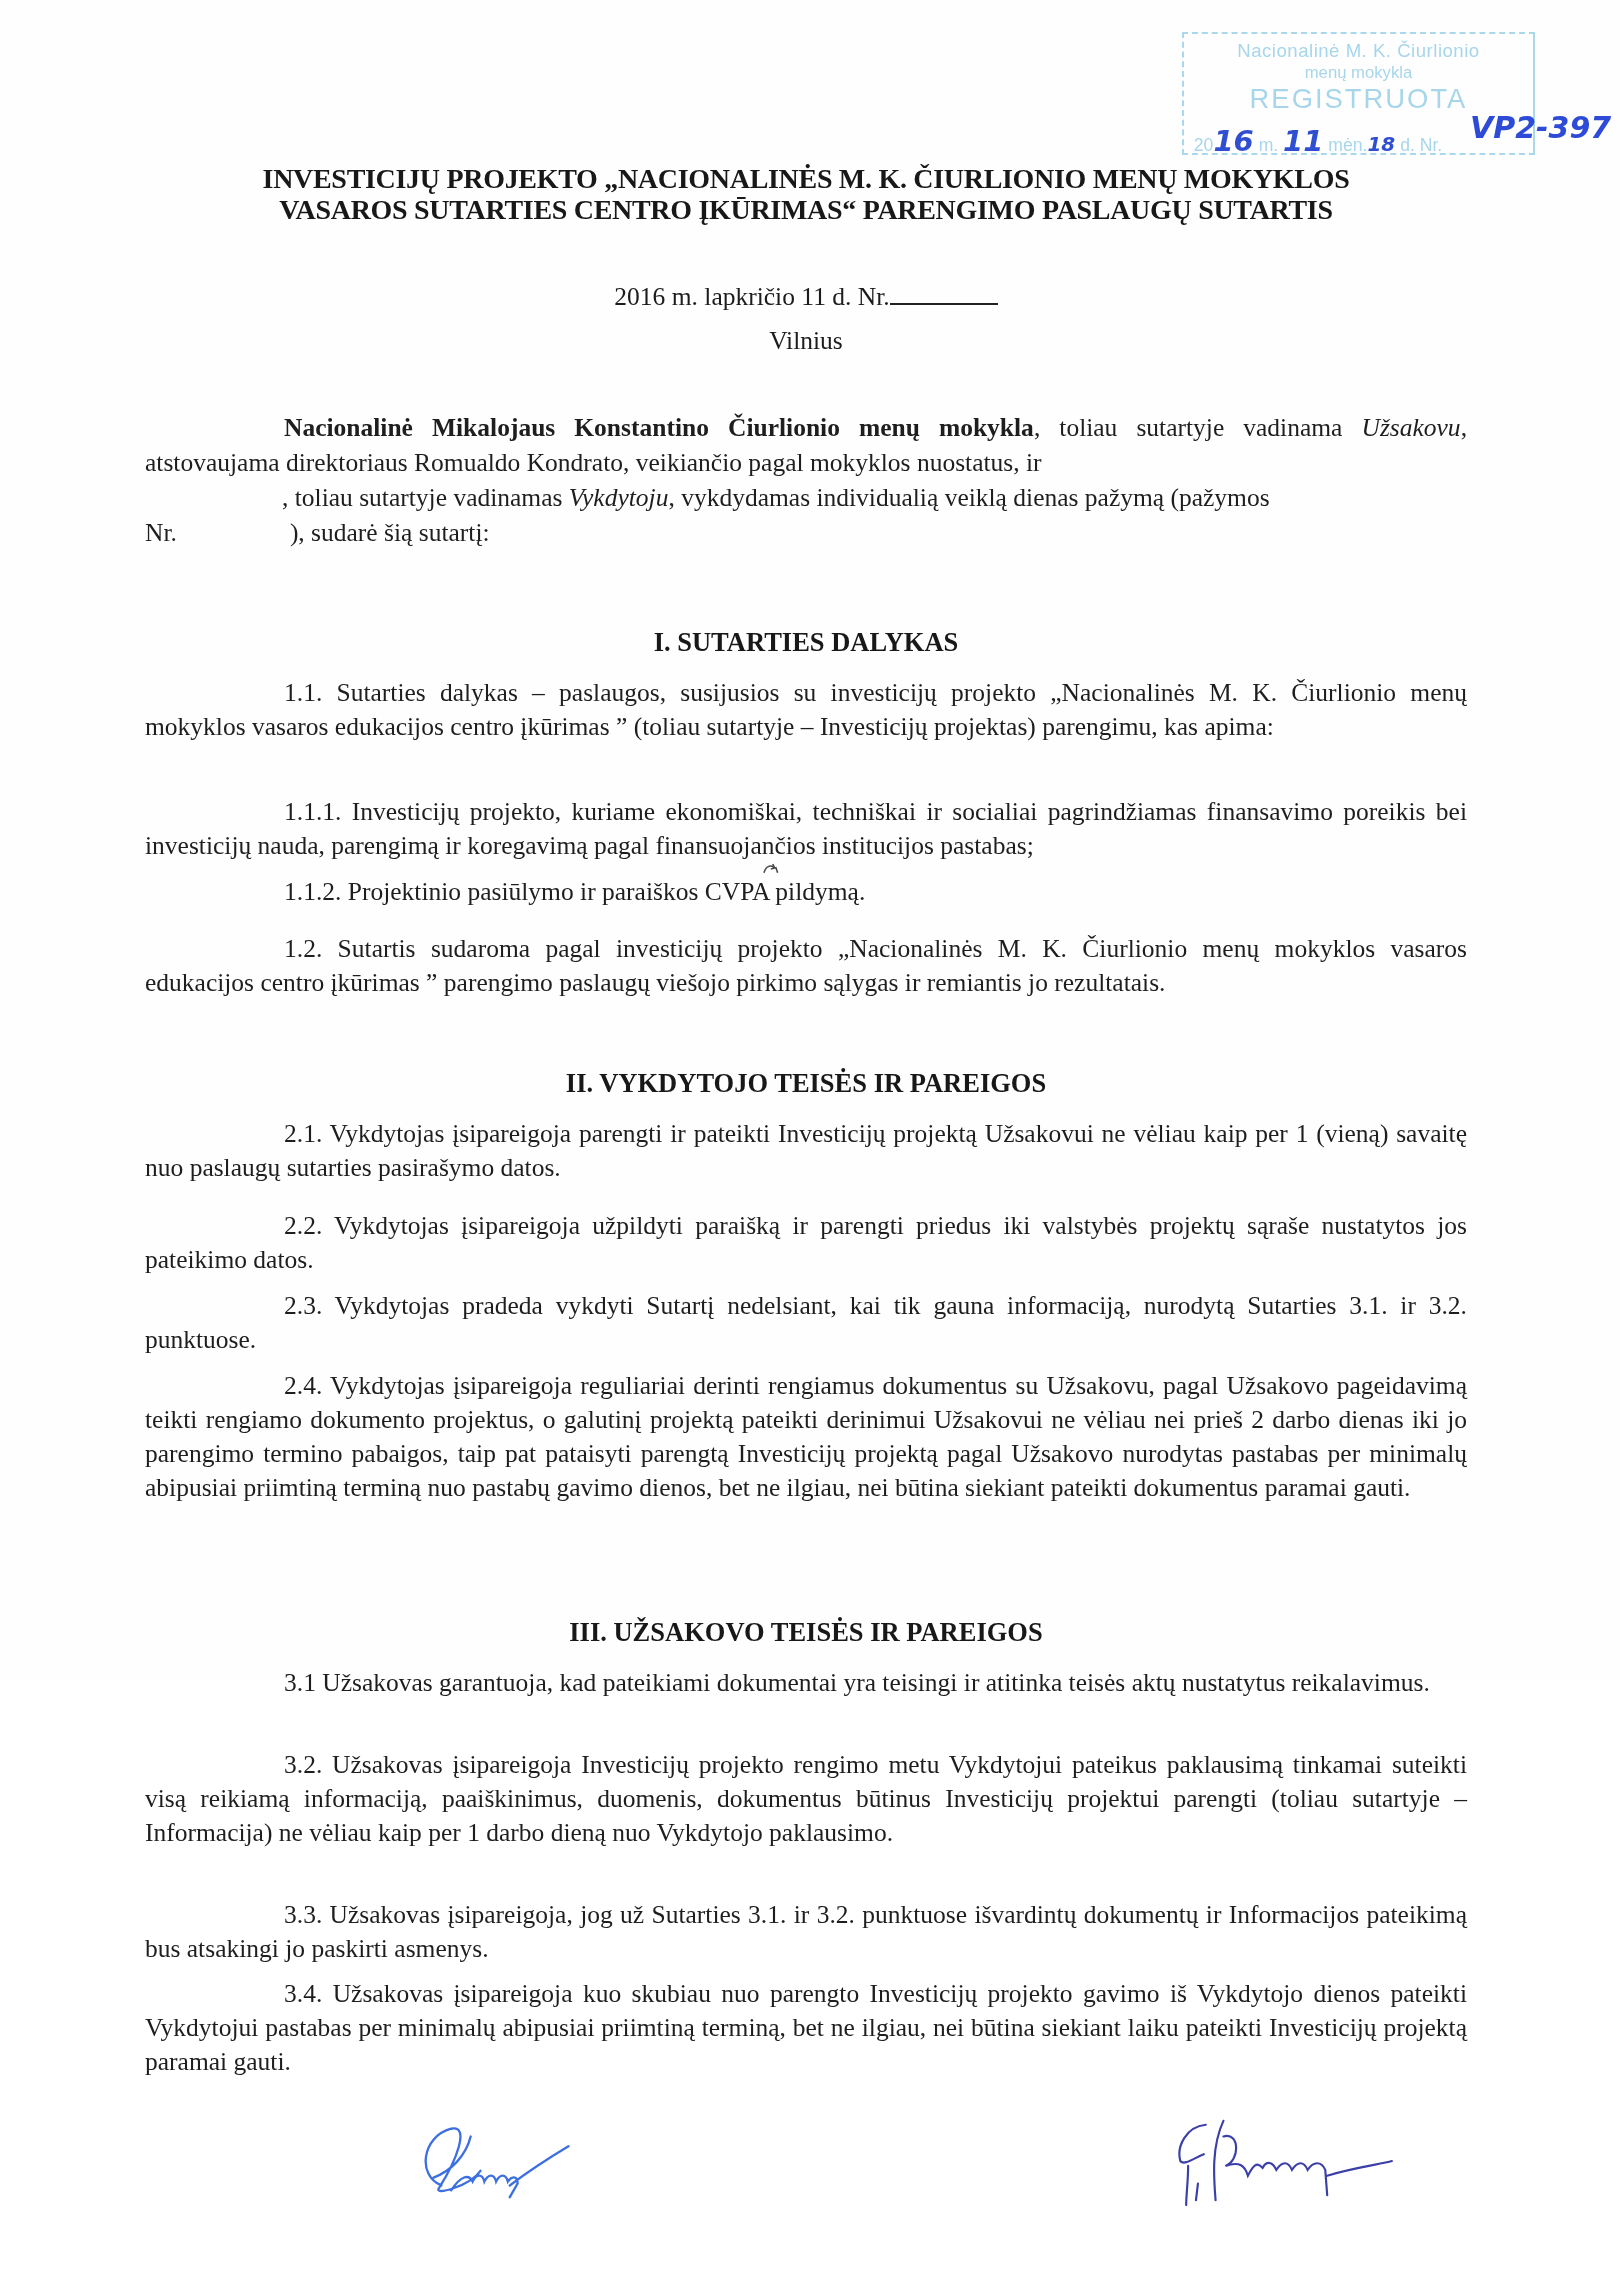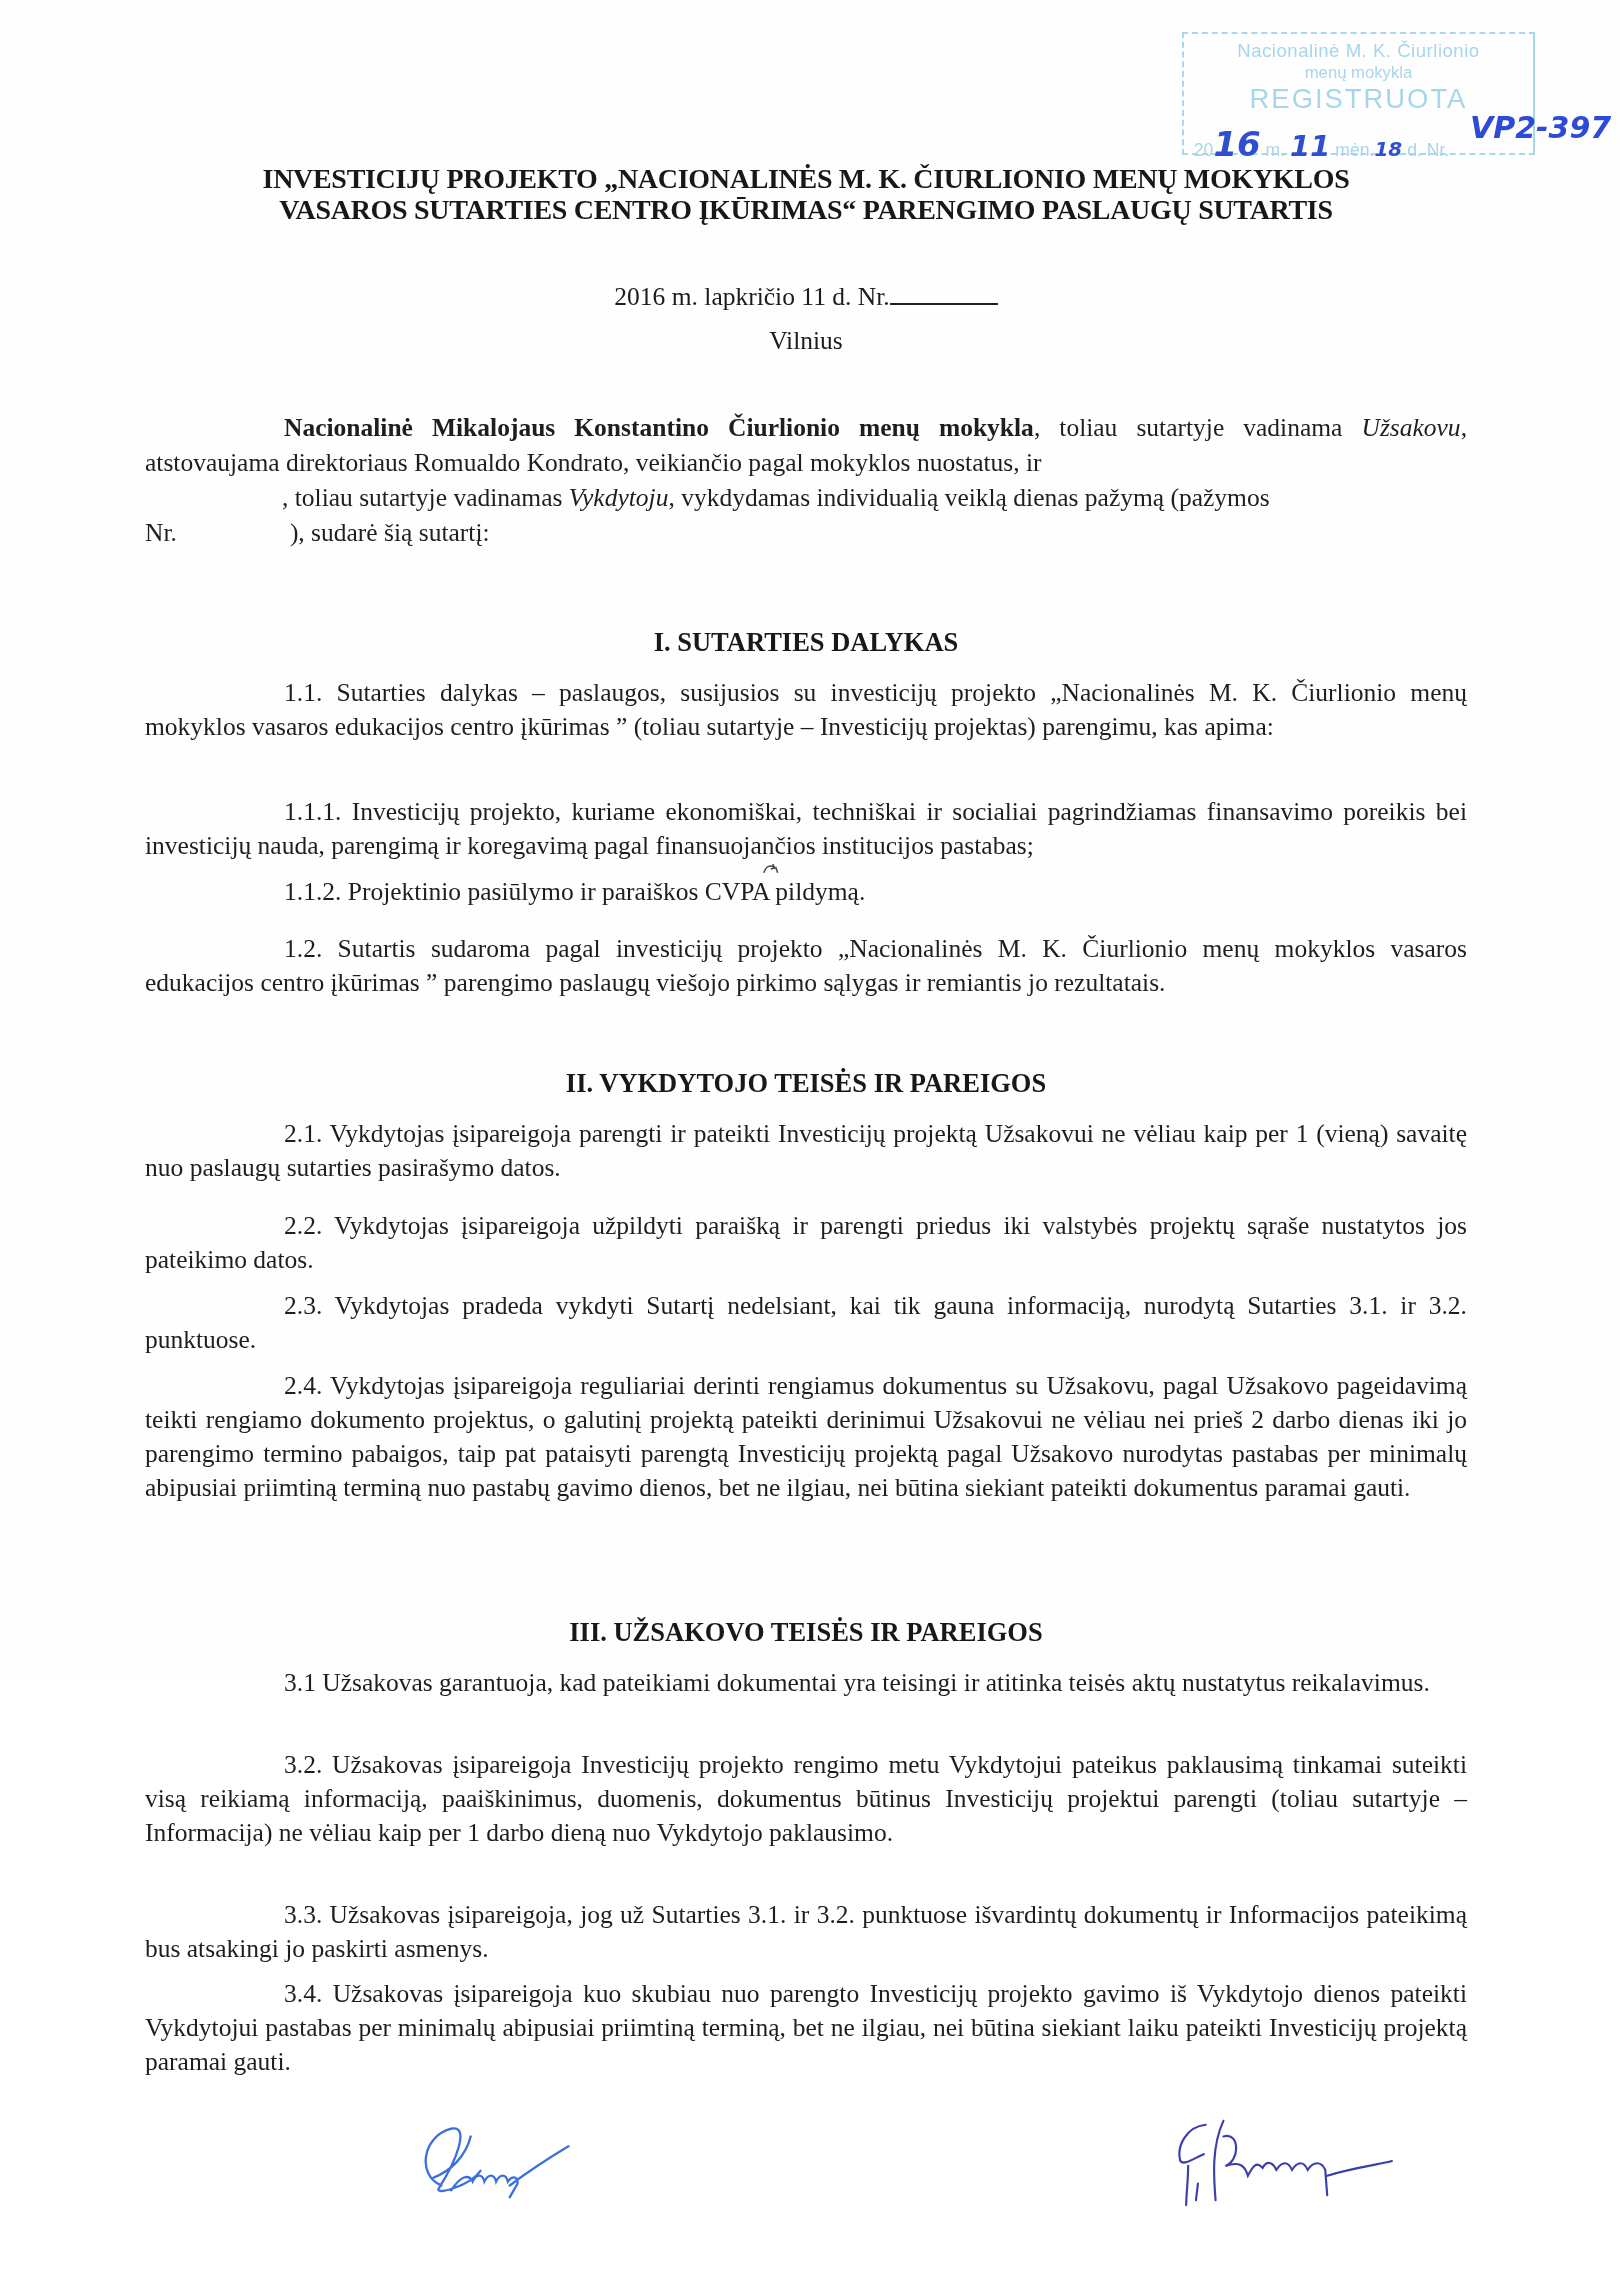--- a/index.html
+++ b/index.html
@@ -118,21 +118,21 @@
 </head>
 <body>
 
 <div class="page">
 
   <div class="stamp">
     <div class="s-line1">Nacionalinė M. K. Čiurlionio</div>
     <div class="s-line2">menų mokykla</div>
     <div class="s-line3">REGISTRUOTA</div>
     <div class="s-line4">
-      <span>20</span><span class="hand" style="font-size:34px;">16</span>
+      <span>20</span><span class="hand" style="font-size:29px;">16</span>
       <span>m.</span>
       <span class="hand" style="font-size:29px;">11</span>
       <span>mėn.</span><span class="hand" style="font-size:20px;">18</span>
       <span>d.</span>
       <span>Nr.</span>
     </div>
   </div>
   <div class="hw" style="left:1470px; top:110px; font-size:30px;">VP2-397</div>
 
   <div class="title" style="top:163px;">INVESTICIJŲ PROJEKTO „NACIONALINĖS M. K. ČIURLIONIO MENŲ MOKYKLOS</div>

